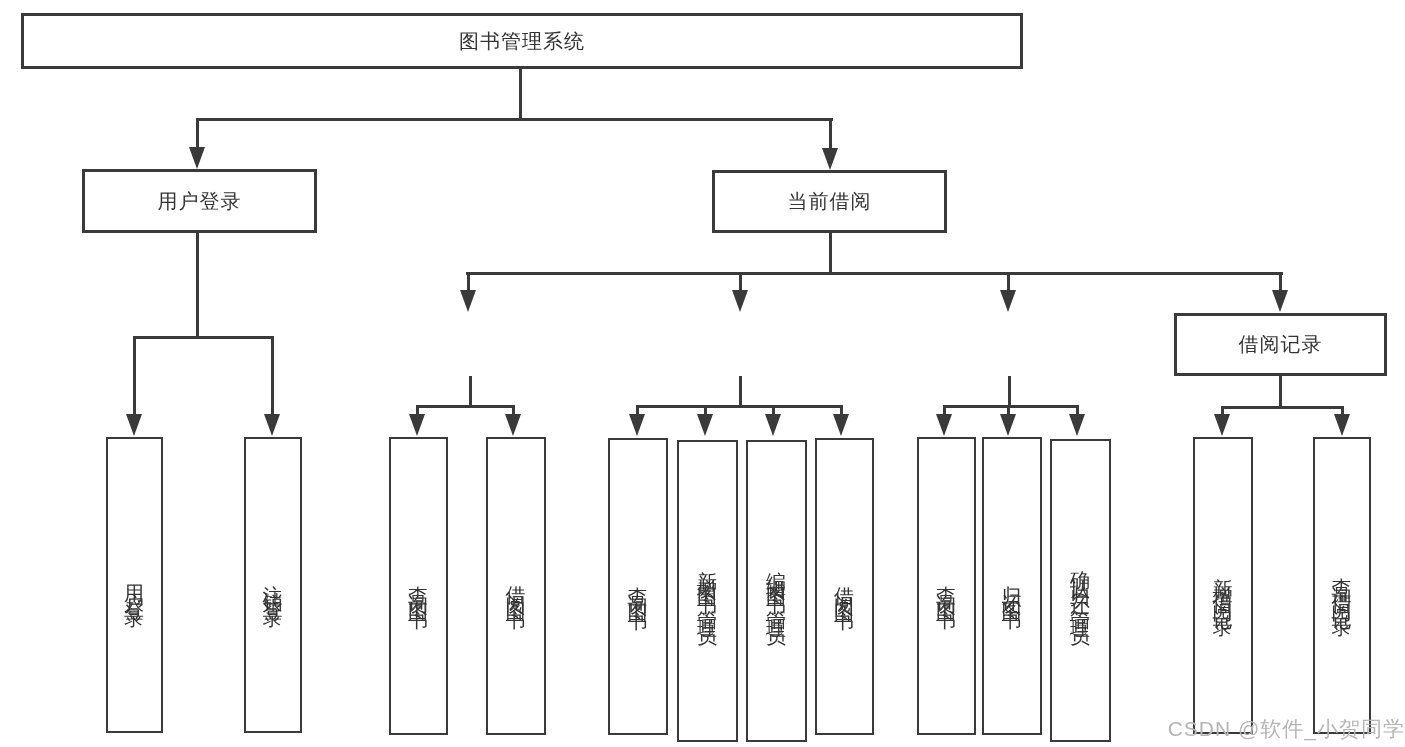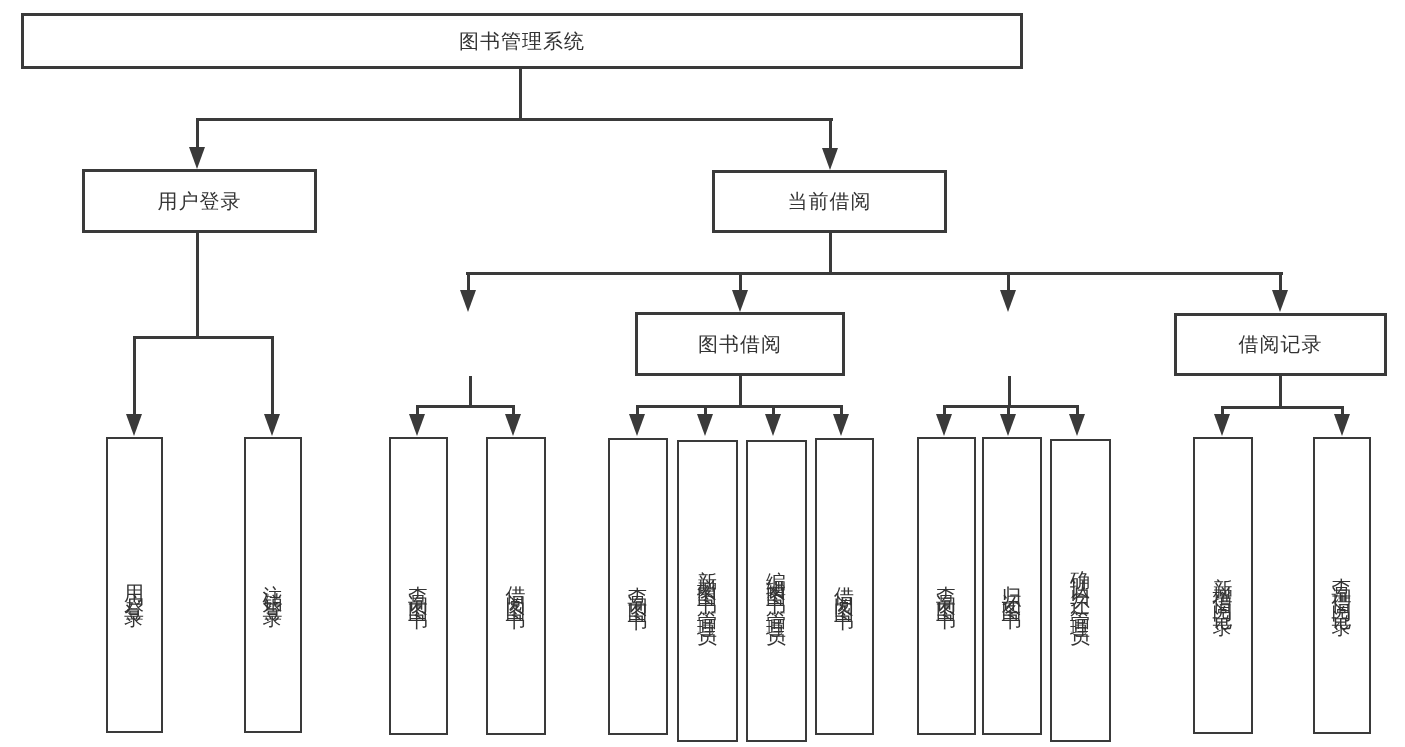--- a/index.html
+++ b/index.html
@@ -39,23 +39,20 @@
     <span>图书管理系统</span>
   </div>
 
   <div class="node" style="left:82px;top:169px;width:235px;height:64px;">
     <span>用户登录</span>
   </div>
   <div class="node" style="left:712px;top:170px;width:235px;height:63px;">
     <span>当前借阅</span>
   </div>
 
-  <div class="node" style="left:635px;top:312px;width:210px;height:64px;">
-    <span>图书借阅</span>
-  </div>
   <div class="node" style="left:1174px;top:313px;width:213px;height:63px;">
     <span>借阅记录</span>
   </div>
 
   <div class="node leaf" style="left:106px;top:437px;width:57px;height:296px;">
     <span class="vtext">用户登录</span>
   </div>
   <div class="node leaf" style="left:244px;top:437px;width:58px;height:296px;">
     <span class="vtext">注销登录</span>
   </div>
@@ -149,13 +146,14 @@
   <div class="vline" style="left:1076px;top:405px;height:10px;"></div>
   <div class="arrow" style="left:1069px;top:414px;"></div>
 
   <div class="vline" style="left:1279px;top:376px;height:31px;"></div>
   <div class="hline" style="left:1221px;top:406px;width:123px;"></div>
   <div class="vline" style="left:1221px;top:406px;height:9px;"></div>
   <div class="arrow" style="left:1214px;top:414px;"></div>
   <div class="vline" style="left:1341px;top:406px;height:9px;"></div>
   <div class="arrow" style="left:1334px;top:414px;"></div>
 
+  <div class="watermark">CSDN @软件_小贺同学</div>
 </div>
 
 </body></html>

